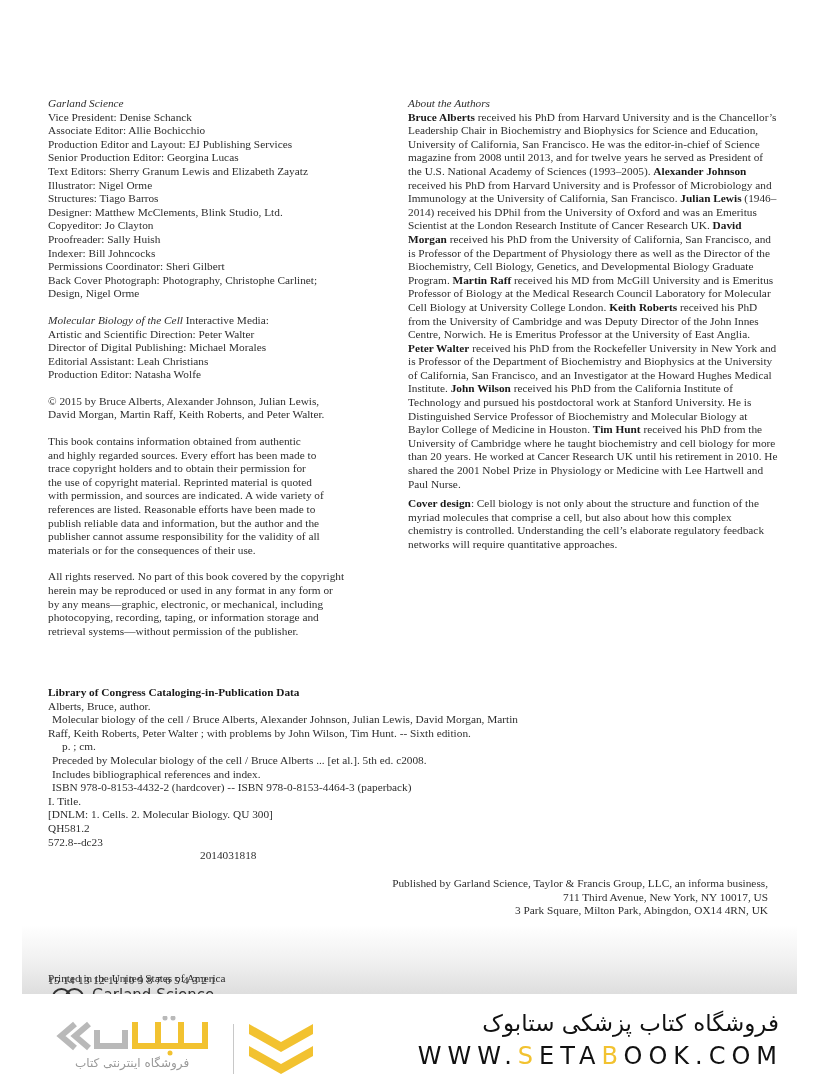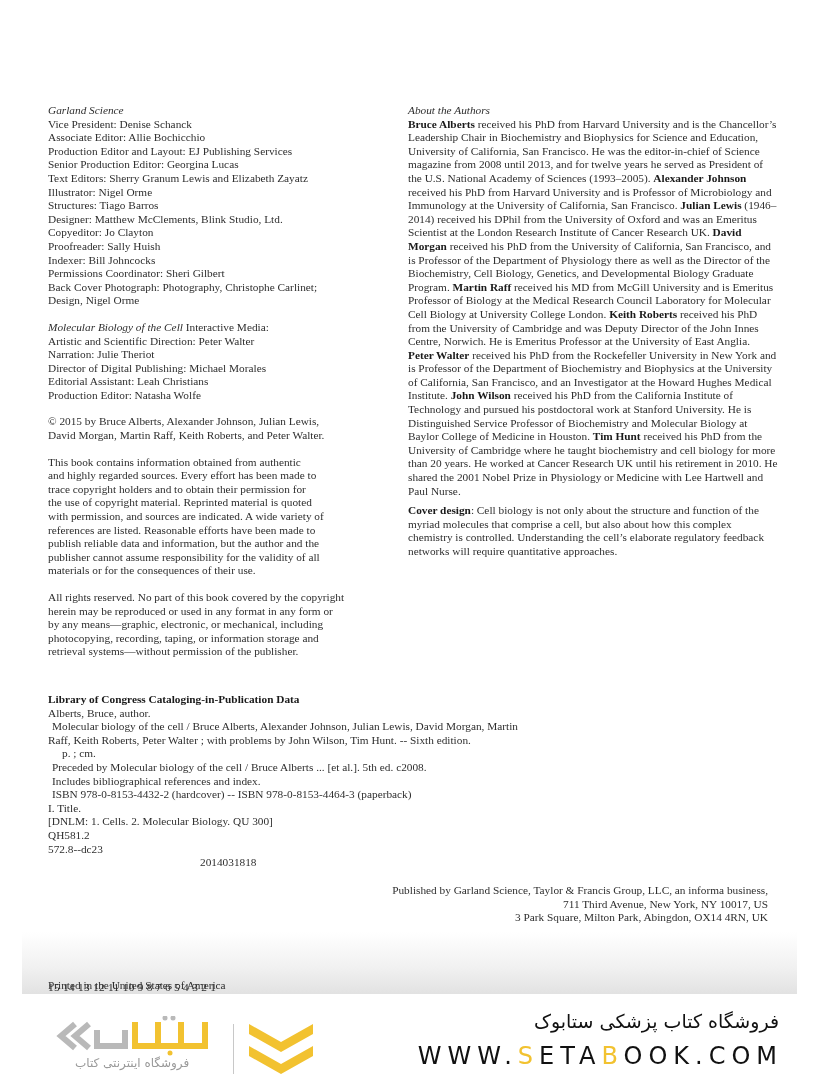--- a/index.html
+++ b/index.html
@@ -2,21 +2,21 @@
 <html><head>
 <meta charset="utf-8">
 <style>
   html, body { margin: 0; padding: 0; }
   body {
     width: 819px; height: 1080px; position: relative; overflow: hidden;
     background: #ffffff; color: #2a2a2a;
     font-family: "DejaVu Serif", "Liberation Serif", serif;
   }
   .page {
-    position: absolute; left: 22px; top: 7px; width: 775px; height: 994px;
+    position: absolute; left: 22px; top: 0; width: 775px; height: 994px;
     background: linear-gradient(to bottom, #ffffff 0px, #ffffff 925px, #f1f1f1 960px, #dedede 994px);
     overflow: hidden;
   }
   .txt { font-family: "Liberation Serif", "DejaVu Serif", serif; font-size: 11.3px; line-height: 13.6px; color: #2e2e2e; }
   .col-left { position: absolute; left: 26px; top: 97px; width: 350px; }
   .col-right { position: absolute; left: 386px; top: 97px; width: 370px; }
   .line { display: block; white-space: nowrap; }
   .it { font-style: italic; }
   .b { font-weight: bold; color: #1a1a1a; }
   .gap { height: 13px; }
@@ -32,21 +32,21 @@
   .garland-logo .rings { width: 34px; height: 14px; position: relative; }
   .garland-logo .rings span { position: absolute; top: 3px; width: 15px; height: 15px; border: 2px solid #333; border-radius: 50%; }
   .garland-logo .gtext { font-family: "DejaVu Sans", sans-serif; font-size: 15px; color: #333; margin-top: 6px; }
 
   .footer { position: absolute; left: 0; top: 994px; width: 819px; height: 86px; background: #ffffff; }
   .seta-logo { position: absolute; left: 55px; top: 1016px; width: 270px; height: 60px; }
   .seta-word { position: absolute; left: 0; top: 0; font-family: "DejaVu Sans", sans-serif; font-weight: bold; font-size: 33px; line-height: 36px; }
   .seta-sub { position: absolute; left: 20px; top: 40px; font-family: "DejaVu Sans", sans-serif; font-size: 12px; color: #9a9a9a; direction: rtl; }
   .seta-divider { position: absolute; left: 178px; top: 8px; width: 1px; height: 50px; background: #c8c8c8; }
   .seta-mark { position: absolute; left: 190px; top: 4px; width: 72px; height: 58px; }
-  .shop-fa { position: absolute; right: 40px; top: 1010px; font-family: "DejaVu Sans", sans-serif; font-size: 19px; color: #111; direction: rtl; }
+  .shop-fa { position: absolute; right: 40px; top: 1010px; font-family: "DejaVu Sans", sans-serif; font-size: 23px; color: #111; direction: rtl; }
   .shop-url { position: absolute; right: 36px; top: 1042px; font-family: "DejaVu Sans", sans-serif; font-size: 24px; letter-spacing: 6px; color: #111; }
   .shop-url .hl { color: #f2c230; }
 </style>
 </head>
 <body>
 
 <div class="page">
 
   <div class="col-left txt">
     <span class="line it">Garland Science</span>
@@ -63,21 +63,20 @@
       <span class="line">Proofreader: Sally Huish</span>
       <span class="line">Indexer: Bill Johncocks</span>
       <span class="line">Permissions Coordinator: Sheri Gilbert</span>
       <span class="line">Back Cover Photograph: Photography, Christophe Carlinet;</span>
       <span class="line">Design, Nigel Orme</span>
     </div>
     <div class="gap"></div>
     <span class="line"><span class="it">Molecular Biology of the Cell</span><span> Interactive Media:</span></span>
     <div>
       <span class="line">Artistic and Scientific Direction: Peter Walter</span>
-      <span class="line">Narration: Julie Theriot</span>
       <span class="line">Director of Digital Publishing: Michael Morales</span>
       <span class="line">Editorial Assistant: Leah Christians</span>
       <span class="line">Production Editor: Natasha Wolfe</span>
     </div>
     <div class="gap"></div>
     <div>
       <span class="line">© 2015 by Bruce Alberts, Alexander Johnson, Julian Lewis,</span>
       <span class="line">David Morgan, Martin Raff, Keith Roberts, and Peter Walter.</span>
     </div>
     <div class="gap"></div>

